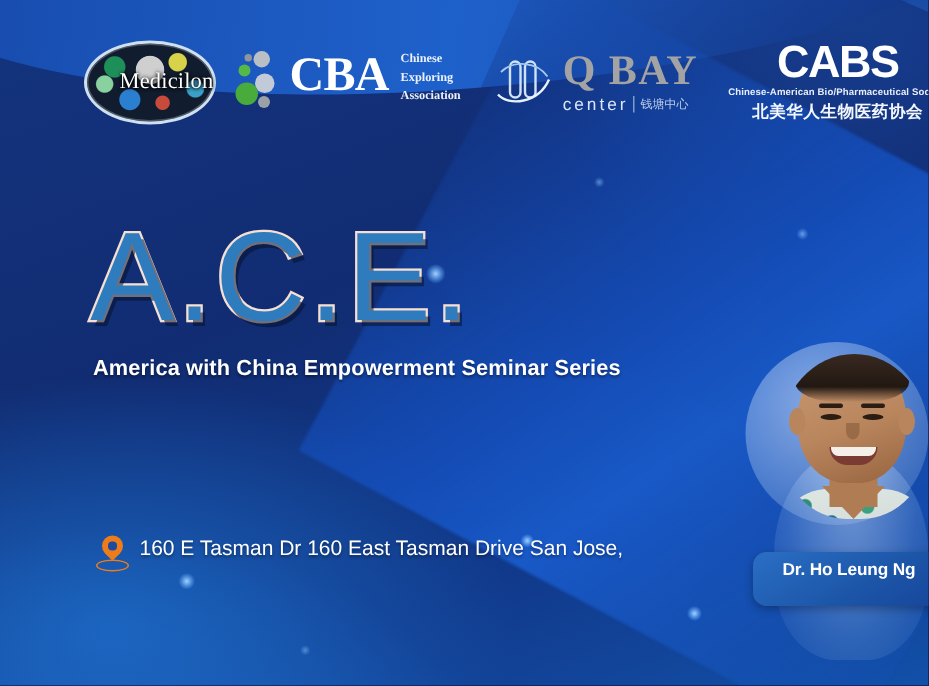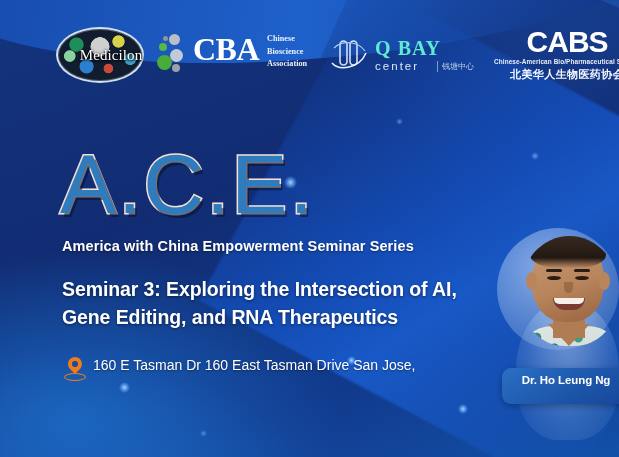--- a/index.html
+++ b/index.html
@@ -81,22 +81,22 @@
     padding-left:22px;
   }
   .logo-cba{display:flex;margin-left:12px;flex:0 0 auto;}
   .cba-mark{position:relative;width:36px;height:44px;flex:0 0 auto;}
   .cba-mark i{position:absolute;border-radius:50%;display:block;}
   .cba-txt{color:#fff;font-size:32px;font-weight:700;letter-spacing:-.5px;line-height:1;margin-left:1px;font-family:"Liberation Serif", serif;}
   .cba-sub{margin-left:8px;color:#eaf1fb;font-size:8.2px;font-weight:700;line-height:1.55;font-family:"Liberation Serif", serif;}
   .logo-qbay{display:flex;align-items:center;margin-left:22px;flex:0 0 auto;}
   .qbay-mark{position:relative;width:40px;height:40px;flex:0 0 auto;}
   .qbay-txt{margin-left:6px;}
-  .qbay-top{color:#5eead4;font-size:20px;font-weight:700;letter-spacing:1px;line-height:1;font-family:"Liberation Serif", serif;}
-  .qbay-bot{display:flex;align-items:center;gap:18px;margin-top:2px;}
+  .qbay-top{color:#a3a3a3;font-size:28px;font-weight:700;letter-spacing:1px;line-height:1;font-family:"Liberation Serif", serif;}
+  .qbay-bot{display:flex;align-items:flex-start;gap:3px;margin-top:2px;}
   .qbay-center{color:#dce8f7;font-size:11.5px;letter-spacing:2px;}
   .qbay-cn{color:#b9cde8;font-size:8px;border-left:1px solid #7d9ec9;padding-left:4px;}
   .logo-cabs{margin-left:20px;text-align:center;flex:0 0 auto;}
   .cabs-txt{
     color:#fff;font-size:30px;font-weight:700;line-height:.95;letter-spacing:-1px;
     font-family:"Liberation Sans", sans-serif;
     -webkit-text-stroke:0px;
   }
   .cabs-en{color:#e6eefb;font-size:6.4px;letter-spacing:.1px;margin-top:1px;font-weight:700;}
   .cabs-cn{color:#f2f7ff;font-size:11px;letter-spacing:.4px;margin-top:2px;font-weight:700;}
@@ -233,21 +233,21 @@
         <i style="left:13px;top:1px;width:11px;height:11px;background:#b9bfc4;"></i>
         <i style="left:3px;top:10px;width:8px;height:8px;background:#55b948;"></i>
         <i style="left:14px;top:16px;width:13px;height:13px;background:#cfd4d8;opacity:.92;"></i>
         <i style="left:1px;top:22px;width:15px;height:15px;background:#49ab3c;"></i>
         <i style="left:16px;top:31px;width:8px;height:8px;background:#9aa1a7;"></i>
         <i style="left:7px;top:3px;width:5px;height:5px;background:#8e969c;"></i>
       </div>
       <div class="cba-txt">CBA</div>
       <div class="cba-sub">
         <div>Chinese</div>
-        <div>Bioscience</div>
+        <div>Exploring</div>
         <div>Association</div>
       </div>
     </div>
 
     <div class="logo-qbay">
       <div class="qbay-mark">
         <svg width="40" height="40" viewBox="0 0 40 40" aria-hidden="true">
           <rect x="11" y="6" width="7" height="24" rx="3.5" fill="none" stroke="#cfe2f7" stroke-width="1.6"></rect>
           <rect x="21" y="6" width="7" height="24" rx="3.5" fill="none" stroke="#cfe2f7" stroke-width="1.6"></rect>
           <path d="M3 28 C10 36 30 34 37 18" fill="none" stroke="#e8f2ff" stroke-width="1.6"></path>
@@ -266,21 +266,20 @@
     <div class="logo-cabs">
       <div class="cabs-txt">CABS</div>
       <div class="cabs-en">Chinese-American Bio/Pharmaceutical Society</div>
       <div class="cabs-cn">北美华人生物医药协会</div>
     </div>
 
   </div>
 
   <div class="ace">A.C.E.</div>
   <div class="ace-sub">America with China Empowerment Seminar Series</div>
-  <div class="sem">Seminar 3: Exploring the Intersection of AI, Gene Editing, and RNA Therapeutics</div>
 
   <div class="info">
 
 
     <div class="irow">
       <div class="ico">
         <div class="pin">
           <div class="pin-ring"></div>
           <div class="pin-body"></div>
           <div class="pin-dot"></div>

